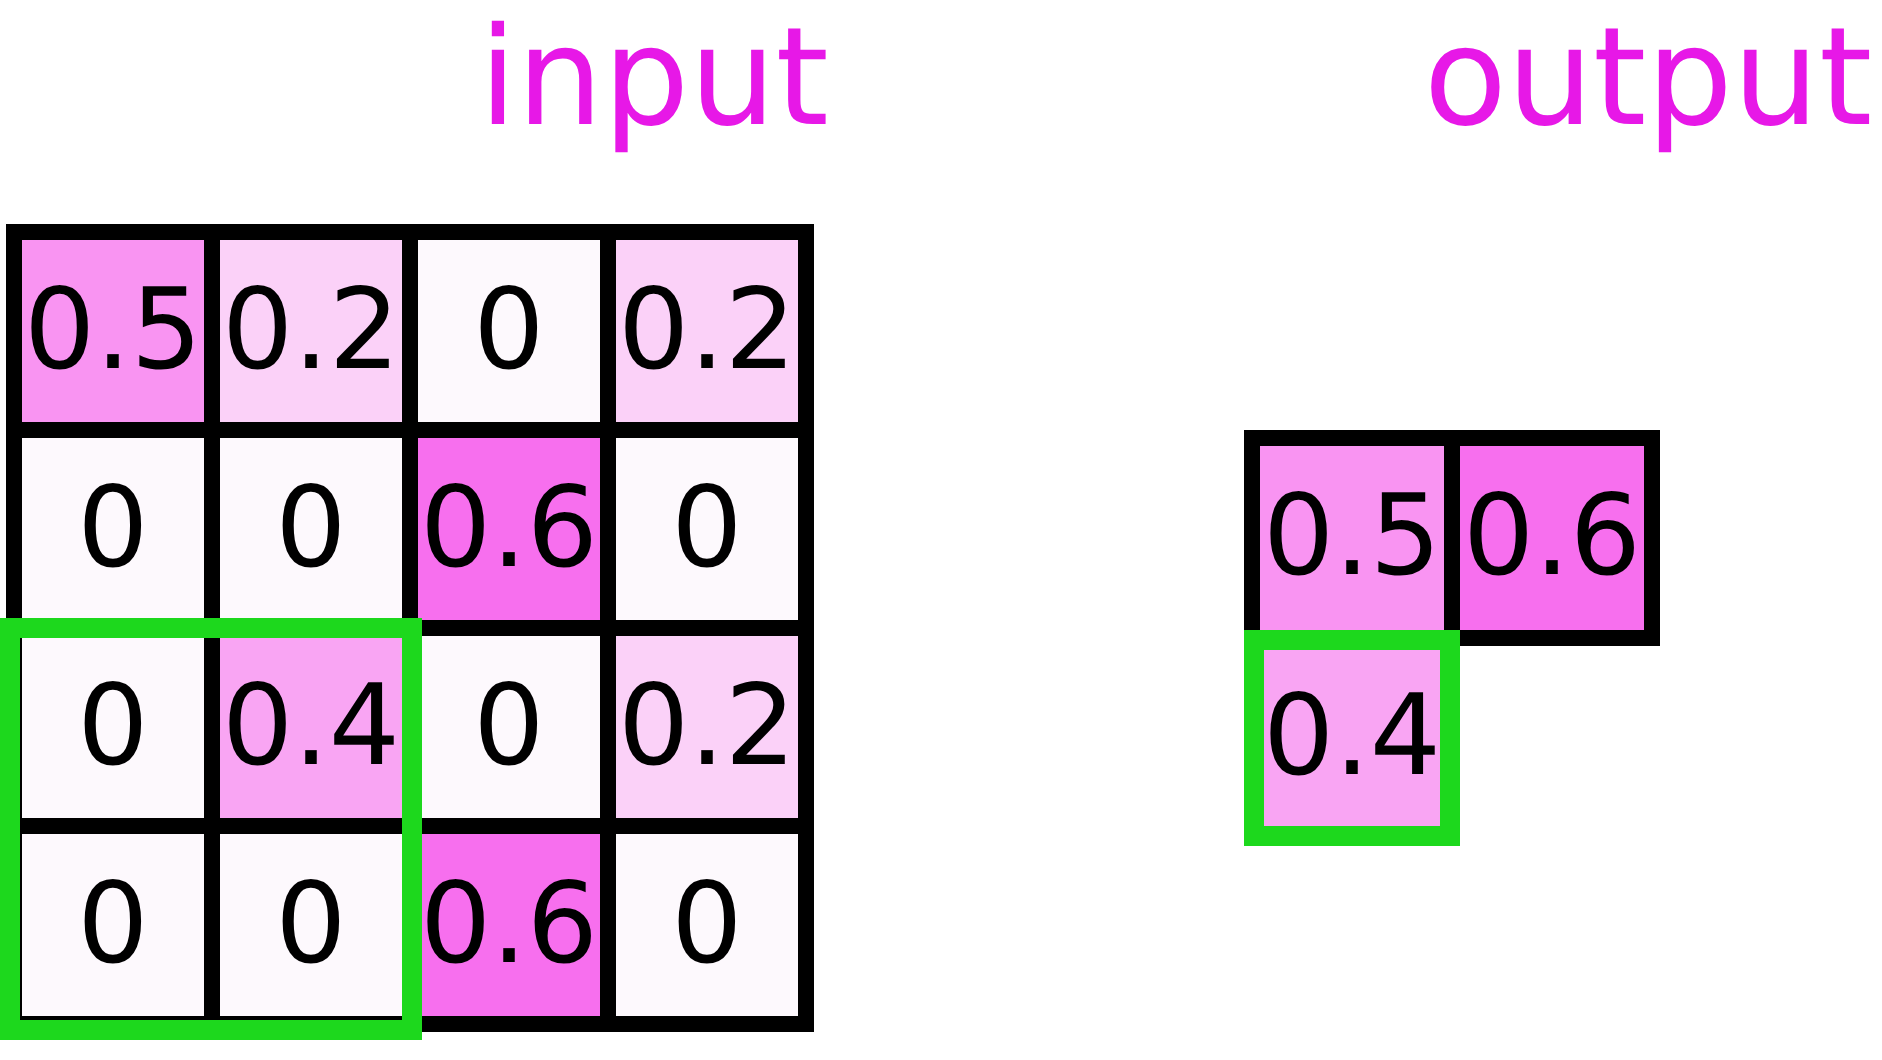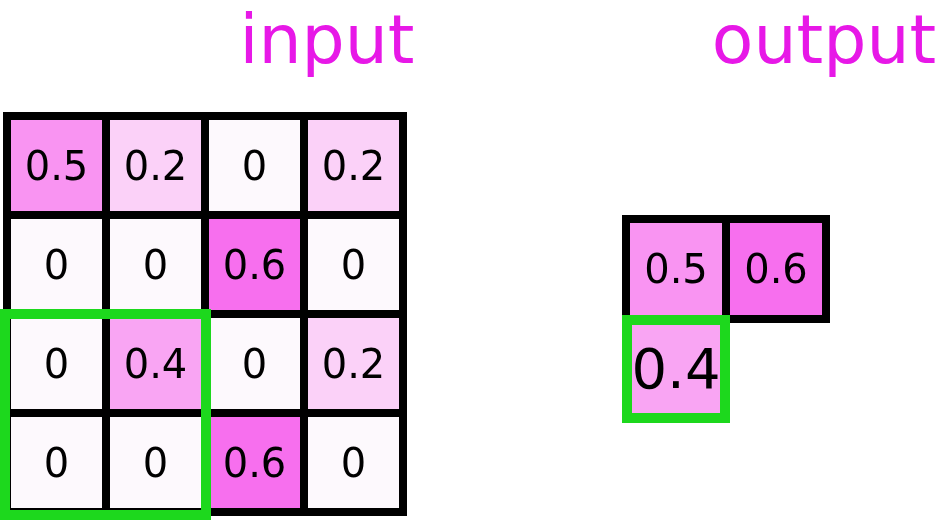--- a/index.html
+++ b/index.html
@@ -38,21 +38,21 @@
     padding: 8px;
     display: grid;
     grid-template-columns: repeat(4, 91px);
     grid-template-rows: repeat(4, 91px);
     gap: 8px;
   }
   .cell {
     display: flex;
     align-items: center;
     justify-content: center;
-    font-size: 40px;
+    font-size: 56px;
     color: #000000;
     line-height: 1;
     user-select: none;
   }
 
   
   .input-highlight {
     position: absolute;
     left: 0px;
     top: 309px;

